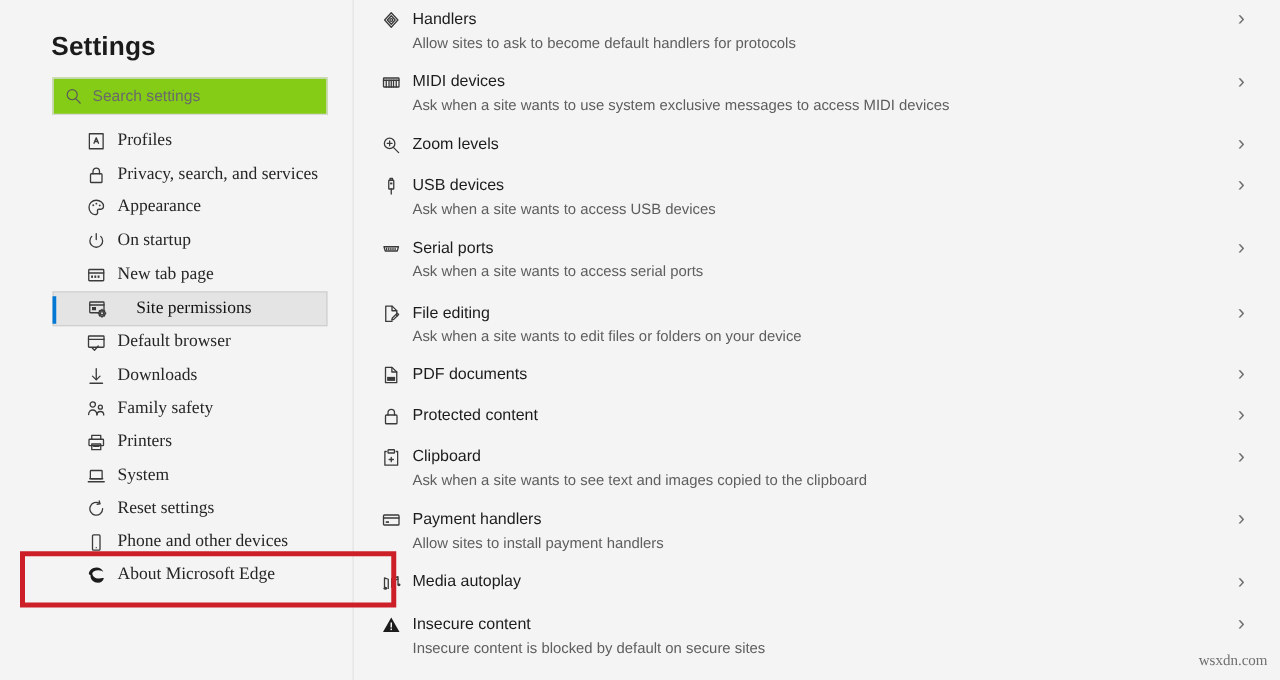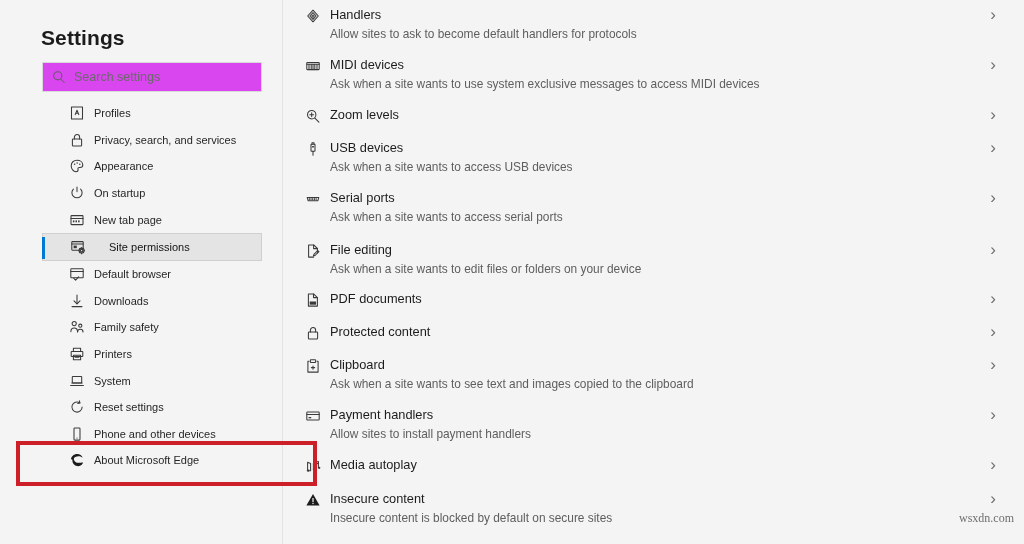--- a/index.html
+++ b/index.html
@@ -19,42 +19,43 @@
     background: #f4f4f4;
     border-right: 1px solid #e2e2e2;
   }
   #page-title {
     position: absolute; left: 41px; top: 26px;
     font-size: 21px; font-weight: bold; color: #1b1b1b;
     letter-spacing: .1px;
   }
   #search-wrap {
     position: absolute; left: 42px; top: 62px; width: 220px; height: 30px;
-    background: #d946ef;
+    background: #84cc16;
     border: 1px solid #d9d9d9;
     display: flex; align-items: center;
   }
   #search-wrap .mag { margin-left: 9px; display: flex; align-items: center; }
   #search-input {
     border: 0; outline: none; background: transparent;
     font-family: "Liberation Sans", sans-serif;
     font-size: 12.5px; color: #3b3b3b;
     margin-left: 8px; width: 168px; padding: 0;
   }
   #search-input::placeholder { color: #6a6a6a; }
 
   #nav { position: absolute; left: 0; top: 100px; width: 283px; }
   .nav-item {
     position: relative;
     height: 26.6px;
     display: flex; align-items: center;
     padding-left: 68px;
-    font-size: 11px; color: #262626;
+    font-size: 14px; color: #262626;
     cursor: default;
     white-space: nowrap;
+    font-family: Liberation Serif, serif;
   }
   .nav-item .ni-icon {
     position: absolute; left: 69px; top: 50%;
     transform: translateY(-50%);
     width: 16px; height: 16px;
     display: flex; align-items: center; justify-content: center;
   }
   .nav-item .ni-label { margin-left: 26px; }
   .nav-item.selected {
     background: #e4e4e4;
@@ -104,21 +105,21 @@
   #redbox {
     position: absolute;
     left: 16px; top: 441px;
     width: 301px; height: 45px;
     border: 4px solid #cc1f28;
     background: transparent;
     pointer-events: none;
     z-index: 5;
   }
   #watermark {
-    position: absolute; right: 10px; bottom: 18px;
+    position: absolute; right: 10px; bottom: 8px;
     font-size: 12px; color: #6f6f6f;
     font-family: "Liberation Serif", serif;
   }
   svg { display: block; }
 </style>
 </head>
 <body>
 
 <div id="root">
 

